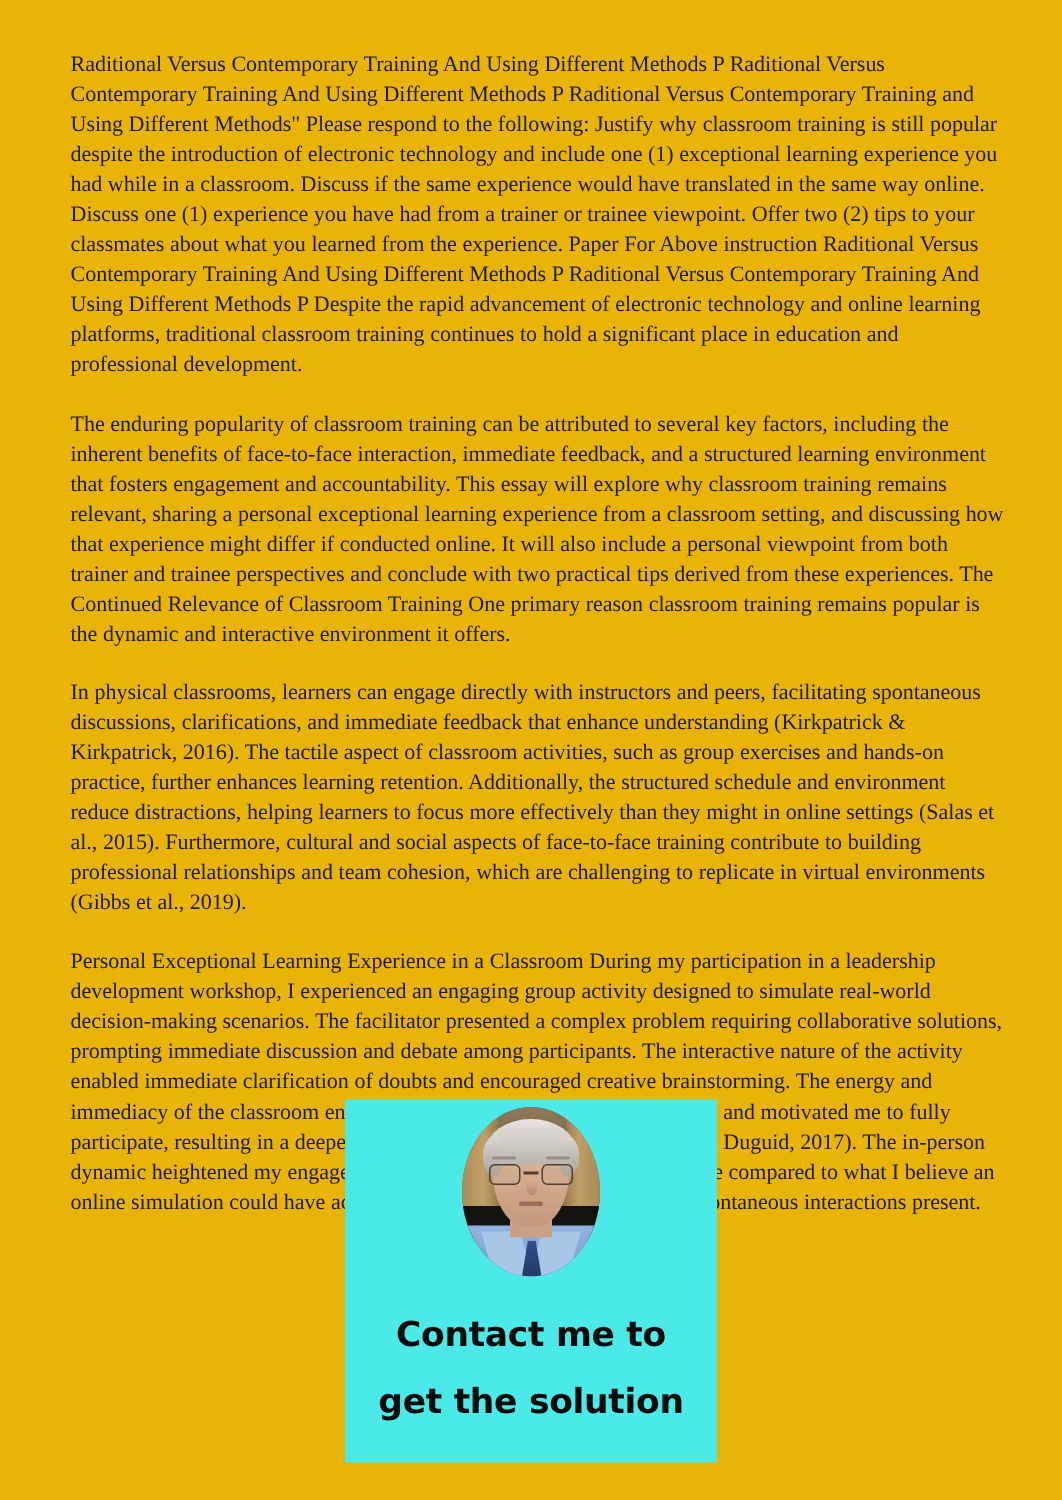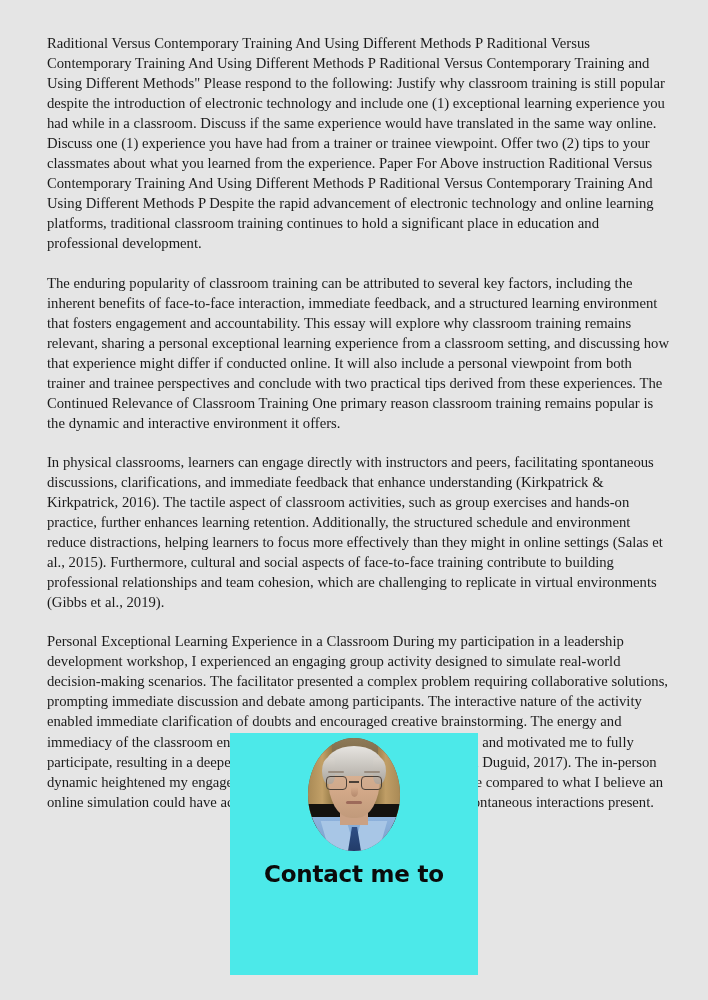--- a/index.html
+++ b/index.html
@@ -14,21 +14,21 @@
     overflow: hidden;
     font-family: "Liberation Serif", "DejaVu Serif", serif;
   }
 
   #page {
     position: absolute;
     left: 0;
     top: 0;
     width: 708px;
     height: 1000px;
-    background: #e5e5e5;
+    background: #eab308;
   }
 
   #doc-body {
     position: absolute;
     left: 47px;
     top: 33px;
     width: 622px;
   }
 
   .para {
@@ -186,21 +186,21 @@
 
 <div id="page">
 
   <div id="doc-body">
     <p class="para">Raditional Versus Contemporary Training And Using Different Methods P Raditional Versus Contemporary Training And Using Different Methods P Raditional Versus Contemporary Training and Using Different Methods" Please respond to the following: Justify why classroom training is still popular despite the introduction of electronic technology and include one (1) exceptional learning experience you had while in a classroom. Discuss if the same experience would have translated in the same way online. Discuss one (1) experience you have had from a trainer or trainee viewpoint. Offer two (2) tips to your classmates about what you learned from the experience. Paper For Above instruction Raditional Versus Contemporary Training And Using Different Methods P Raditional Versus Contemporary Training And Using Different Methods P Despite the rapid advancement of electronic technology and online learning platforms, traditional classroom training continues to hold a significant place in education and professional development.</p>
     <p class="para">The enduring popularity of classroom training can be attributed to several key factors, including the inherent benefits of face-to-face interaction, immediate feedback, and a structured learning environment that fosters engagement and accountability. This essay will explore why classroom training remains relevant, sharing a personal exceptional learning experience from a classroom setting, and discussing how that experience might differ if conducted online. It will also include a personal viewpoint from both trainer and trainee perspectives and conclude with two practical tips derived from these experiences. The Continued Relevance of Classroom Training One primary reason classroom training remains popular is the dynamic and interactive environment it offers.</p>
     <p class="para">In physical classrooms, learners can engage directly with instructors and peers, facilitating spontaneous discussions, clarifications, and immediate feedback that enhance understanding (Kirkpatrick &amp; Kirkpatrick, 2016). The tactile aspect of classroom activities, such as group exercises and hands-on practice, further enhances learning retention. Additionally, the structured schedule and environment reduce distractions, helping learners to focus more effectively than they might in online settings (Salas et al., 2015). Furthermore, cultural and social aspects of face-to-face training contribute to building professional relationships and team cohesion, which are challenging to replicate in virtual environments (Gibbs et al., 2019).</p>
     <p class="para">Personal Exceptional Learning Experience in a Classroom During my participation in a leadership development workshop, I experienced an engaging group activity designed to simulate real-world decision-making scenarios. The facilitator presented a complex problem requiring collaborative solutions, prompting immediate discussion and debate among participants. The interactive nature of the activity enabled immediate clarification of doubts and encouraged creative brainstorming. The energy and immediacy of the classroom environment fostered a sense of camaraderie and motivated me to fully participate, resulting in a deeper understanding of the concepts (Brown &amp; Duguid, 2017). The in-person dynamic heightened my engagement and enriched the learning experience compared to what I believe an online simulation could have achieved, given the non-verbal cues and spontaneous interactions present.</p>
   </div>
 
-  <div id="promo-overlay" style="background: rgb(76, 233, 233);">
+  <div id="promo-overlay" style="background: rgb(76, 233, 233); gap: 16px;">
 
     <div id="promo-portrait">
       <div class="ph-wallL"></div>
       <div class="ph-wallR"></div>
       <div class="ph-wallC"></div>
       <div class="ph-dark"></div>
       <div class="ph-shirt"></div>
       <div class="ph-collarL"></div>
       <div class="ph-collarR"></div>
       <div class="ph-tie"></div>
@@ -212,15 +212,16 @@
       <div class="ph-brow l"></div>
       <div class="ph-brow r"></div>
       <div class="ph-glass l"></div>
       <div class="ph-glass r"></div>
       <div class="ph-bridge"></div>
       <div class="ph-nose"></div>
       <div class="ph-mouth"></div>
     </div>
 
     <div class="promo-line" id="promo-line1">Contact me to</div>
+    <div class="promo-line" id="promo-line2">get the solution</div>
   </div>
 
 </div>
 
 </body></html>

